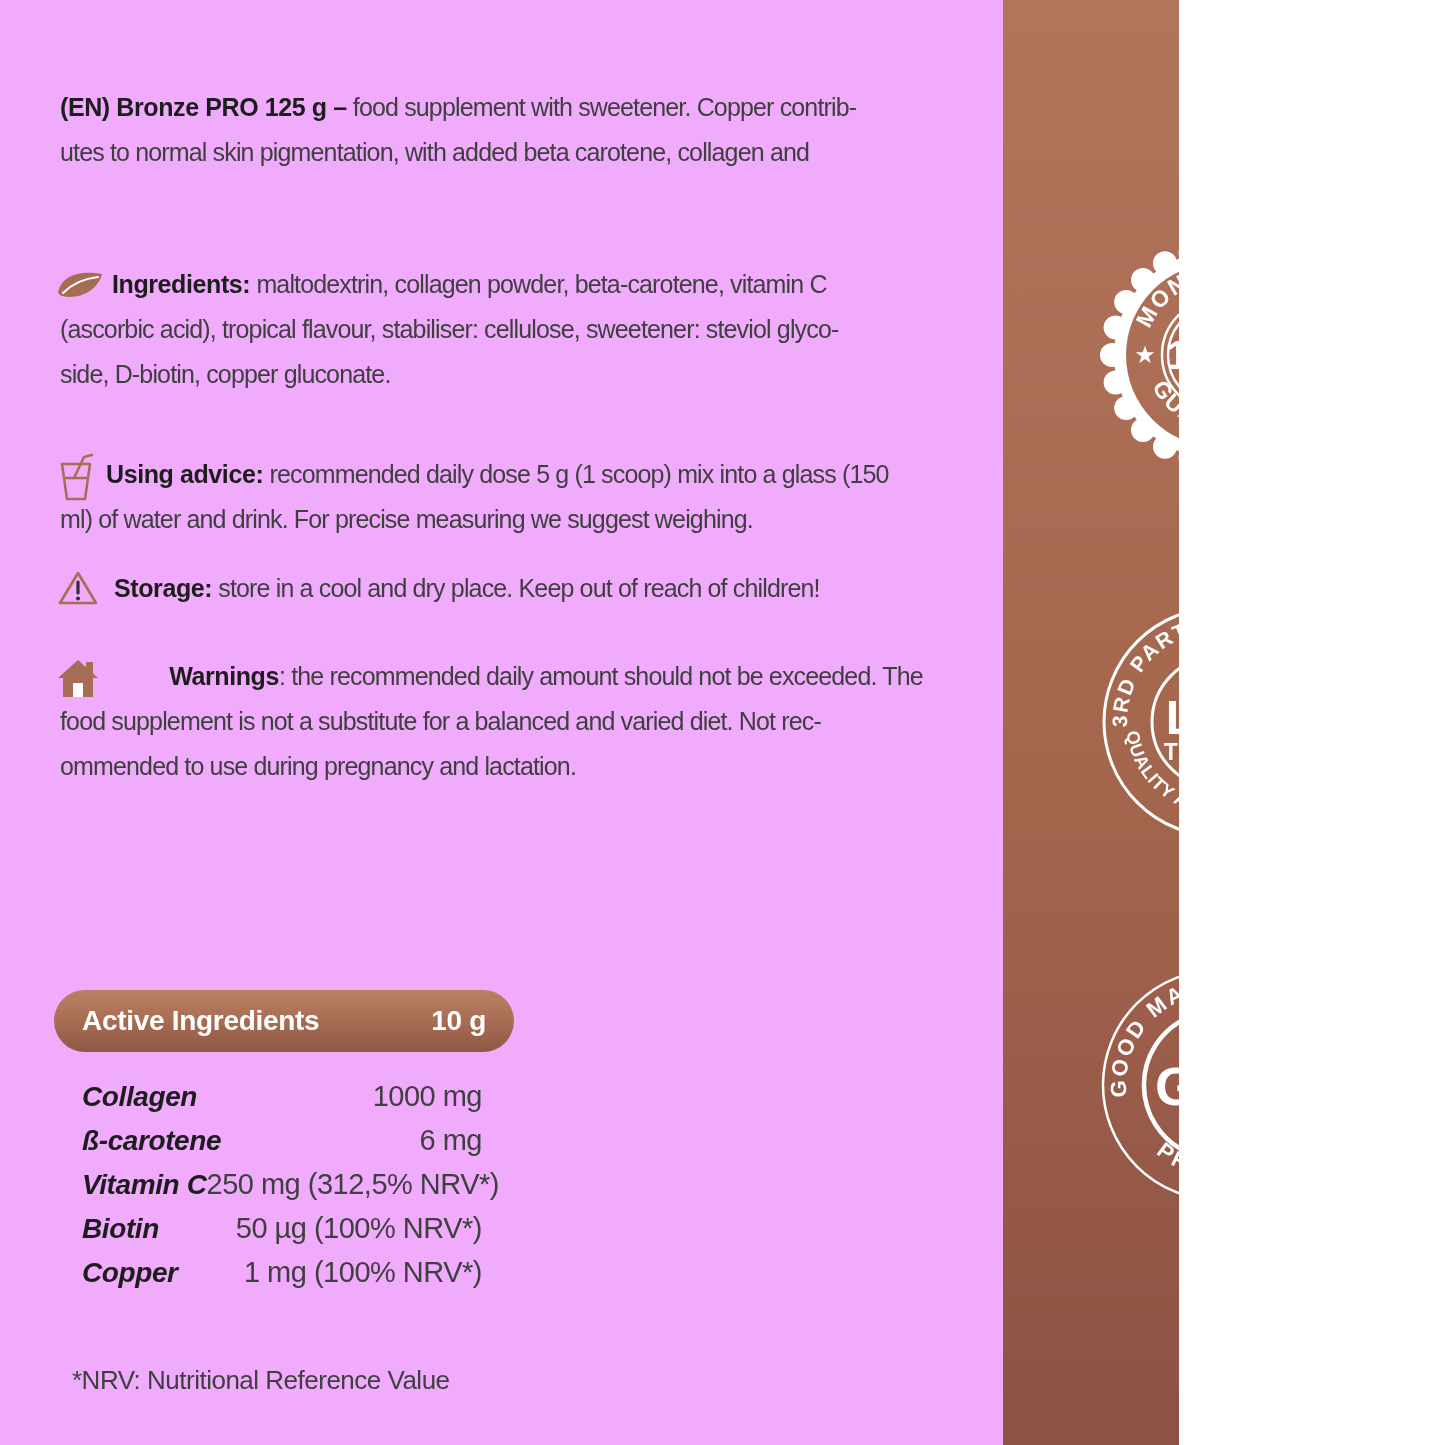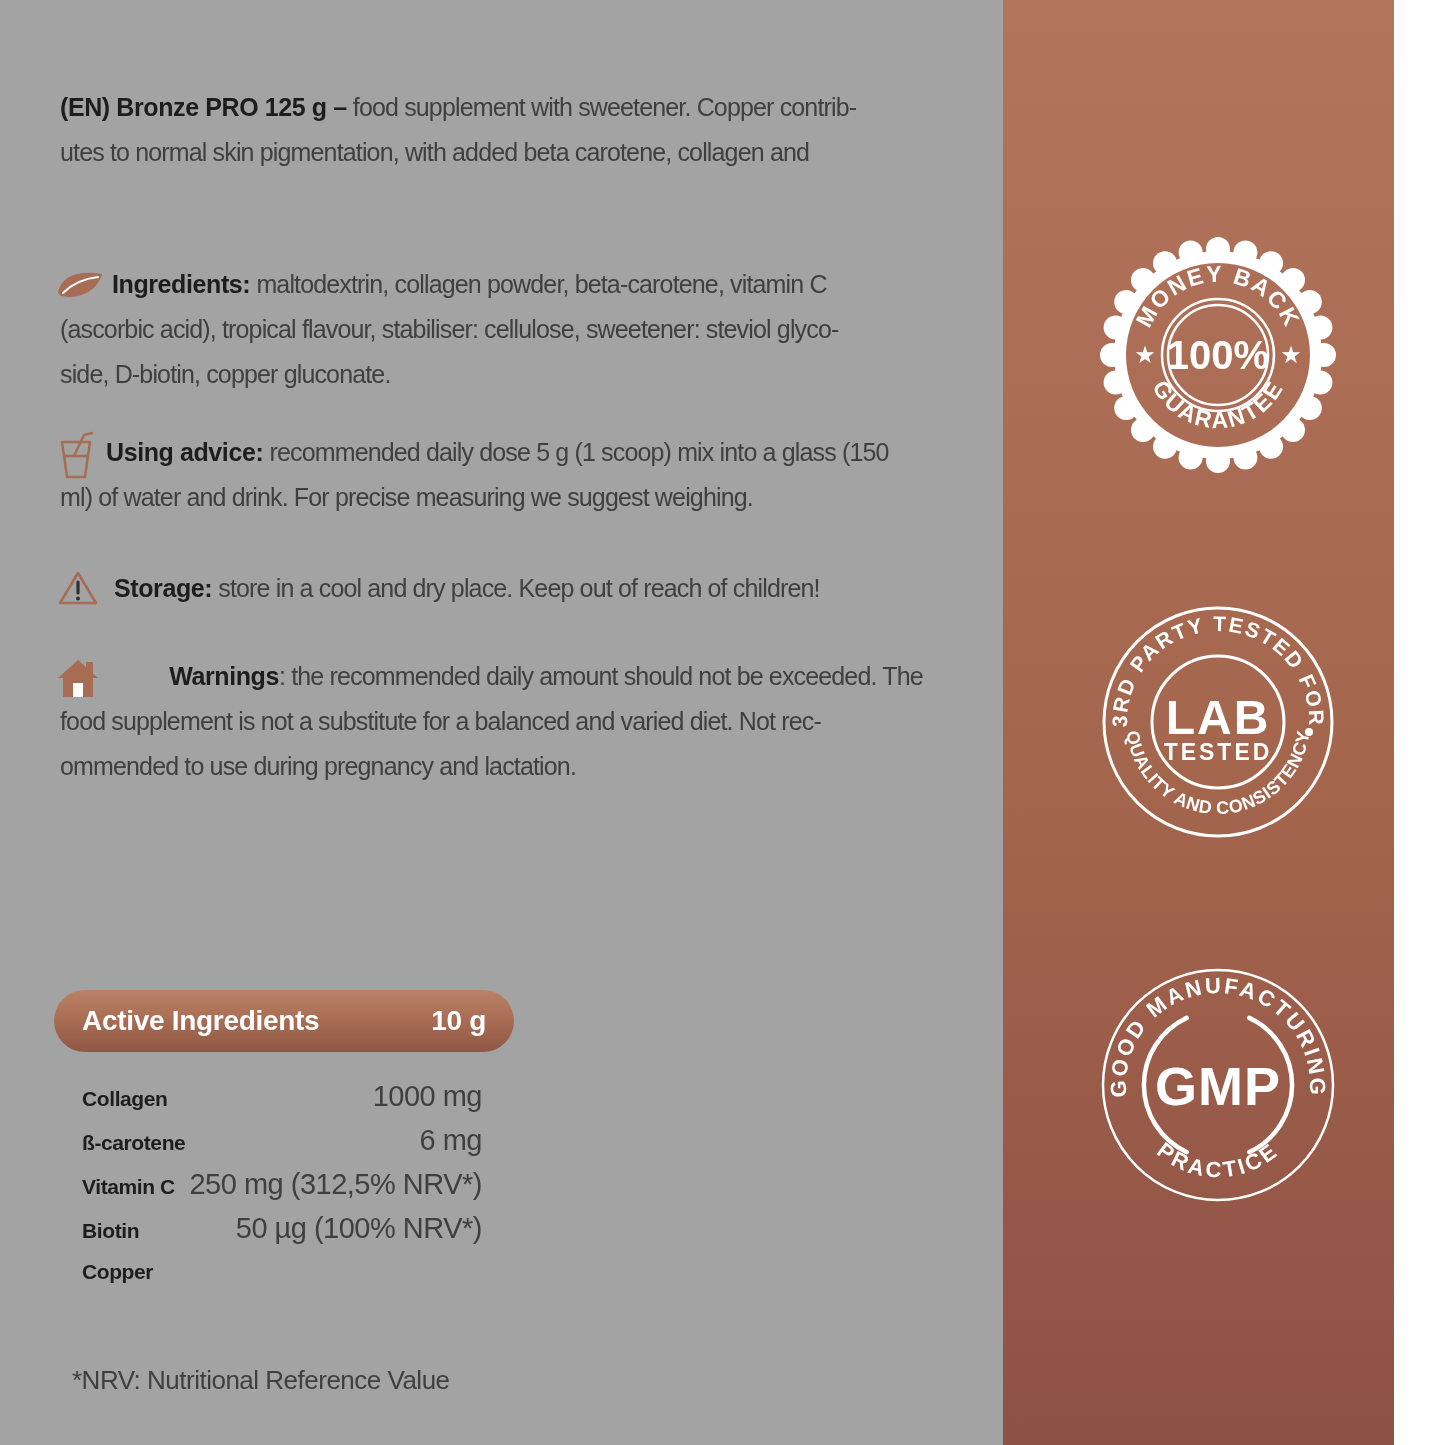--- a/index.html
+++ b/index.html
@@ -1,46 +1,46 @@
 <!DOCTYPE html>
 <html><head>
 <meta charset="utf-8">
 <style>
   html,body{margin:0;padding:0;background:#ffffff;}
   body{width:1445px;height:1445px;font-family:"Liberation Sans","DejaVu Sans",sans-serif;}
-  .canvas{position:relative;width:1394px;height:1445px;overflow:hidden;background:#a3a3a3;}
+  .canvas{position:relative;width:1179px;height:1445px;overflow:hidden;background:#f0abfc;}
 
   
   .text-col section{position:absolute;left:60px;width:920px;}
   .line{font-size:25px;line-height:45px;letter-spacing:-0.85px;color:#3f3f3f;white-space:nowrap;}
   .b{font-weight:bold;color:#1d1d1d;letter-spacing:-0.4px;}
   .sec-icon{position:absolute;}
 
   #intro{top:85px;}
   #ingredients{top:262px;}
   #ingredients .first{padding-left:52px;}
   #ingredients .sec-icon{left:-4px;top:6px;}
-  #using{top:430px;}
+  #using{top:452px;}
   #using .first{padding-left:46px;}
   #using .sec-icon{left:-2px;top:0px;}
   #storage{top:566px;}
   #storage .first{padding-left:54px;}
   #storage .sec-icon{left:-4px;top:2px;}
   #warnings{top:654px;}
   #warnings .first{padding-left:52px;text-align:center;}
   #warnings .sec-icon{left:-5px;top:2px;}
 
   
   .pill{position:absolute;left:54px;top:990px;width:460px;height:62px;border-radius:31px;
         background:linear-gradient(180deg,#bb8165 0%,#a56a51 55%,#8f5745 100%);
         display:flex;align-items:center;justify-content:space-between;
         padding:0 28px;box-sizing:border-box;color:#ffffff;font-weight:bold;font-size:28px;letter-spacing:-0.3px;}
   .nutri-table{position:absolute;left:82px;top:1074px;width:400px;}
   .nutri-row{height:44px;display:flex;justify-content:space-between;align-items:baseline;line-height:44px;}
-  .nutri-label{font-weight:bold;color:#1d1d1d;font-size:21px;letter-spacing:-0.4px;white-space:nowrap;}
+  .nutri-label{font-weight:bold;color:#1d1d1d;font-size:28px;letter-spacing:-0.4px;white-space:nowrap;font-style:italic;}
   .nutri-value{color:#3f3f3f;font-size:29px;letter-spacing:-0.5px;white-space:nowrap;text-align:right;}
   .footnote{position:absolute;left:72px;top:1365px;font-size:26px;letter-spacing:-0.5px;color:#3f3f3f;}
 
   
   .panel{position:absolute;left:1003px;top:0;width:442px;height:1445px;
          background:linear-gradient(180deg,#b2755c 0%,#a4654d 55%,#8d5145 100%);}
   .badge{position:absolute;left:95px;width:240px;height:240px;}
   #badge-money{top:235px;}
   #badge-lab{top:602px;}
   #badge-gmp{top:965px;}
@@ -125,20 +125,21 @@
     <div class="nutri-row">
       <span class="nutri-label">Vitamin C</span>
       <span class="nutri-value">250 mg (312,5% NRV*)</span>
     </div>
     <div class="nutri-row">
       <span class="nutri-label">Biotin</span>
       <span class="nutri-value">50 µg (100% NRV*)</span>
     </div>
     <div class="nutri-row">
       <span class="nutri-label">Copper</span>
+      <span class="nutri-value">1 mg (100% NRV*)</span>
     </div>
   </div>
 
   <div class="footnote">*NRV: Nutritional Reference Value</div>
 
   <div class="panel">
 
     <div class="badge" id="badge-money">
       <svg width="240" height="240" viewBox="0 0 240 240">
         <defs>

